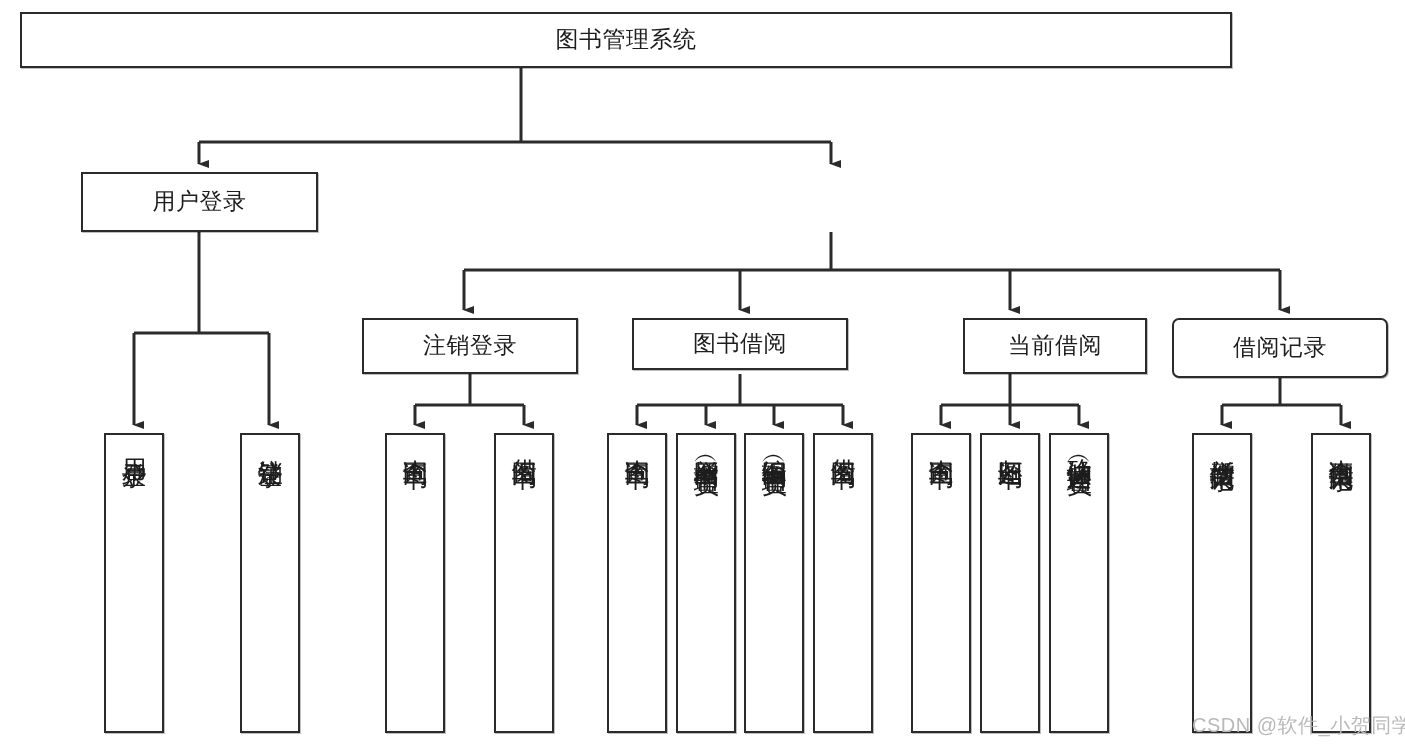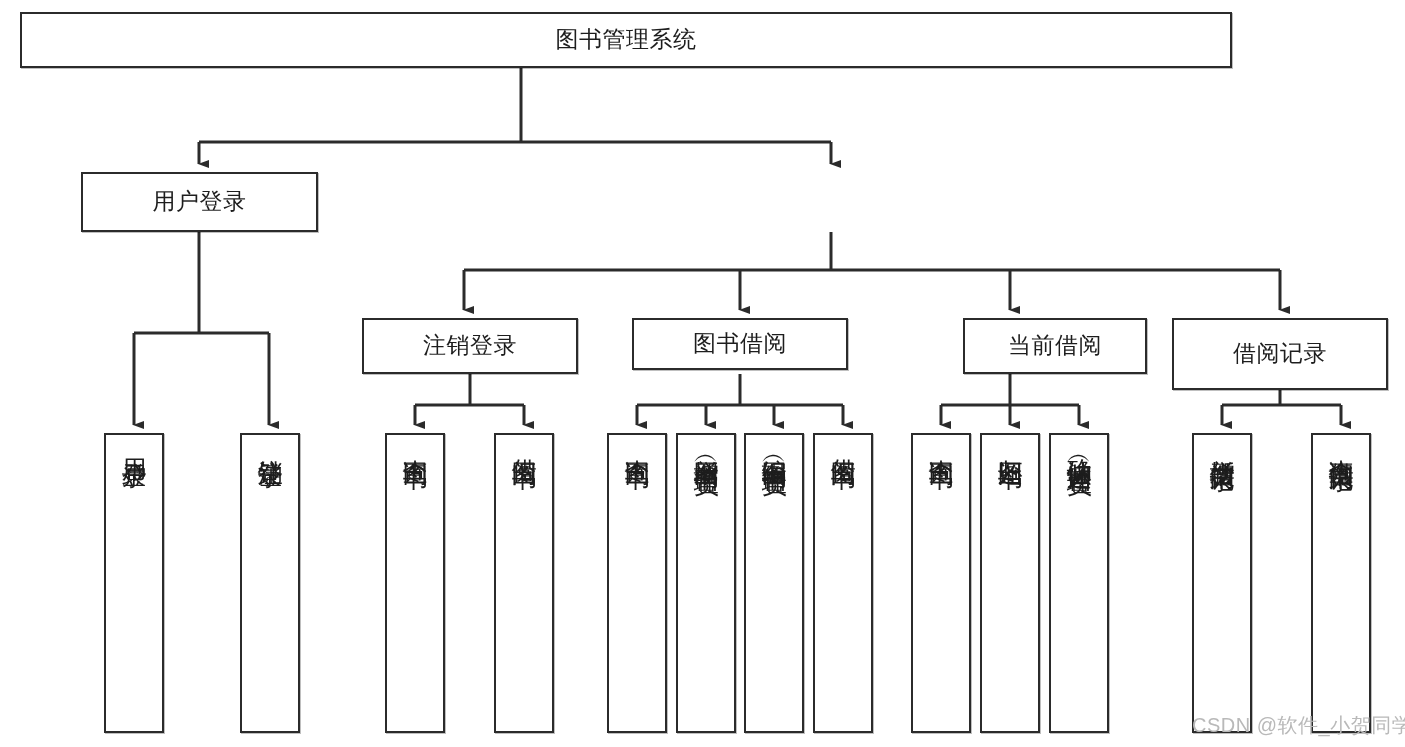--- a/index.html
+++ b/index.html
@@ -138,21 +138,21 @@
   </div>
 
   <div class="node horiz" style="left:632px; top:318px; width:216px; height:52px;justify-content:center;">
     <span class="label">图书借阅</span>
   </div>
 
   <div class="node horiz" style="left:949px; top:318px; width:184px; height:56px;margin-left:14px;">
     <span class="label">当前借阅</span>
   </div>
 
-  <div class="node horiz" style="left:1172px; top:318px; width:216px; height:72px;">
+  <div class="node horiz" style="left:1172px; top:318px; width:216px; height:60px;border-radius:7px;">
     <span class="label">借阅记录</span>
   </div>
 
   <div class="node vert" style="left:104px; top:433px; width:60px; height:300px;">
     <span class="label">用户登录</span>
   </div>
 
   <div class="node vert" style="left:240px; top:433px; width:60px; height:300px;">
     <span class="label">注销登录</span>
   </div>

